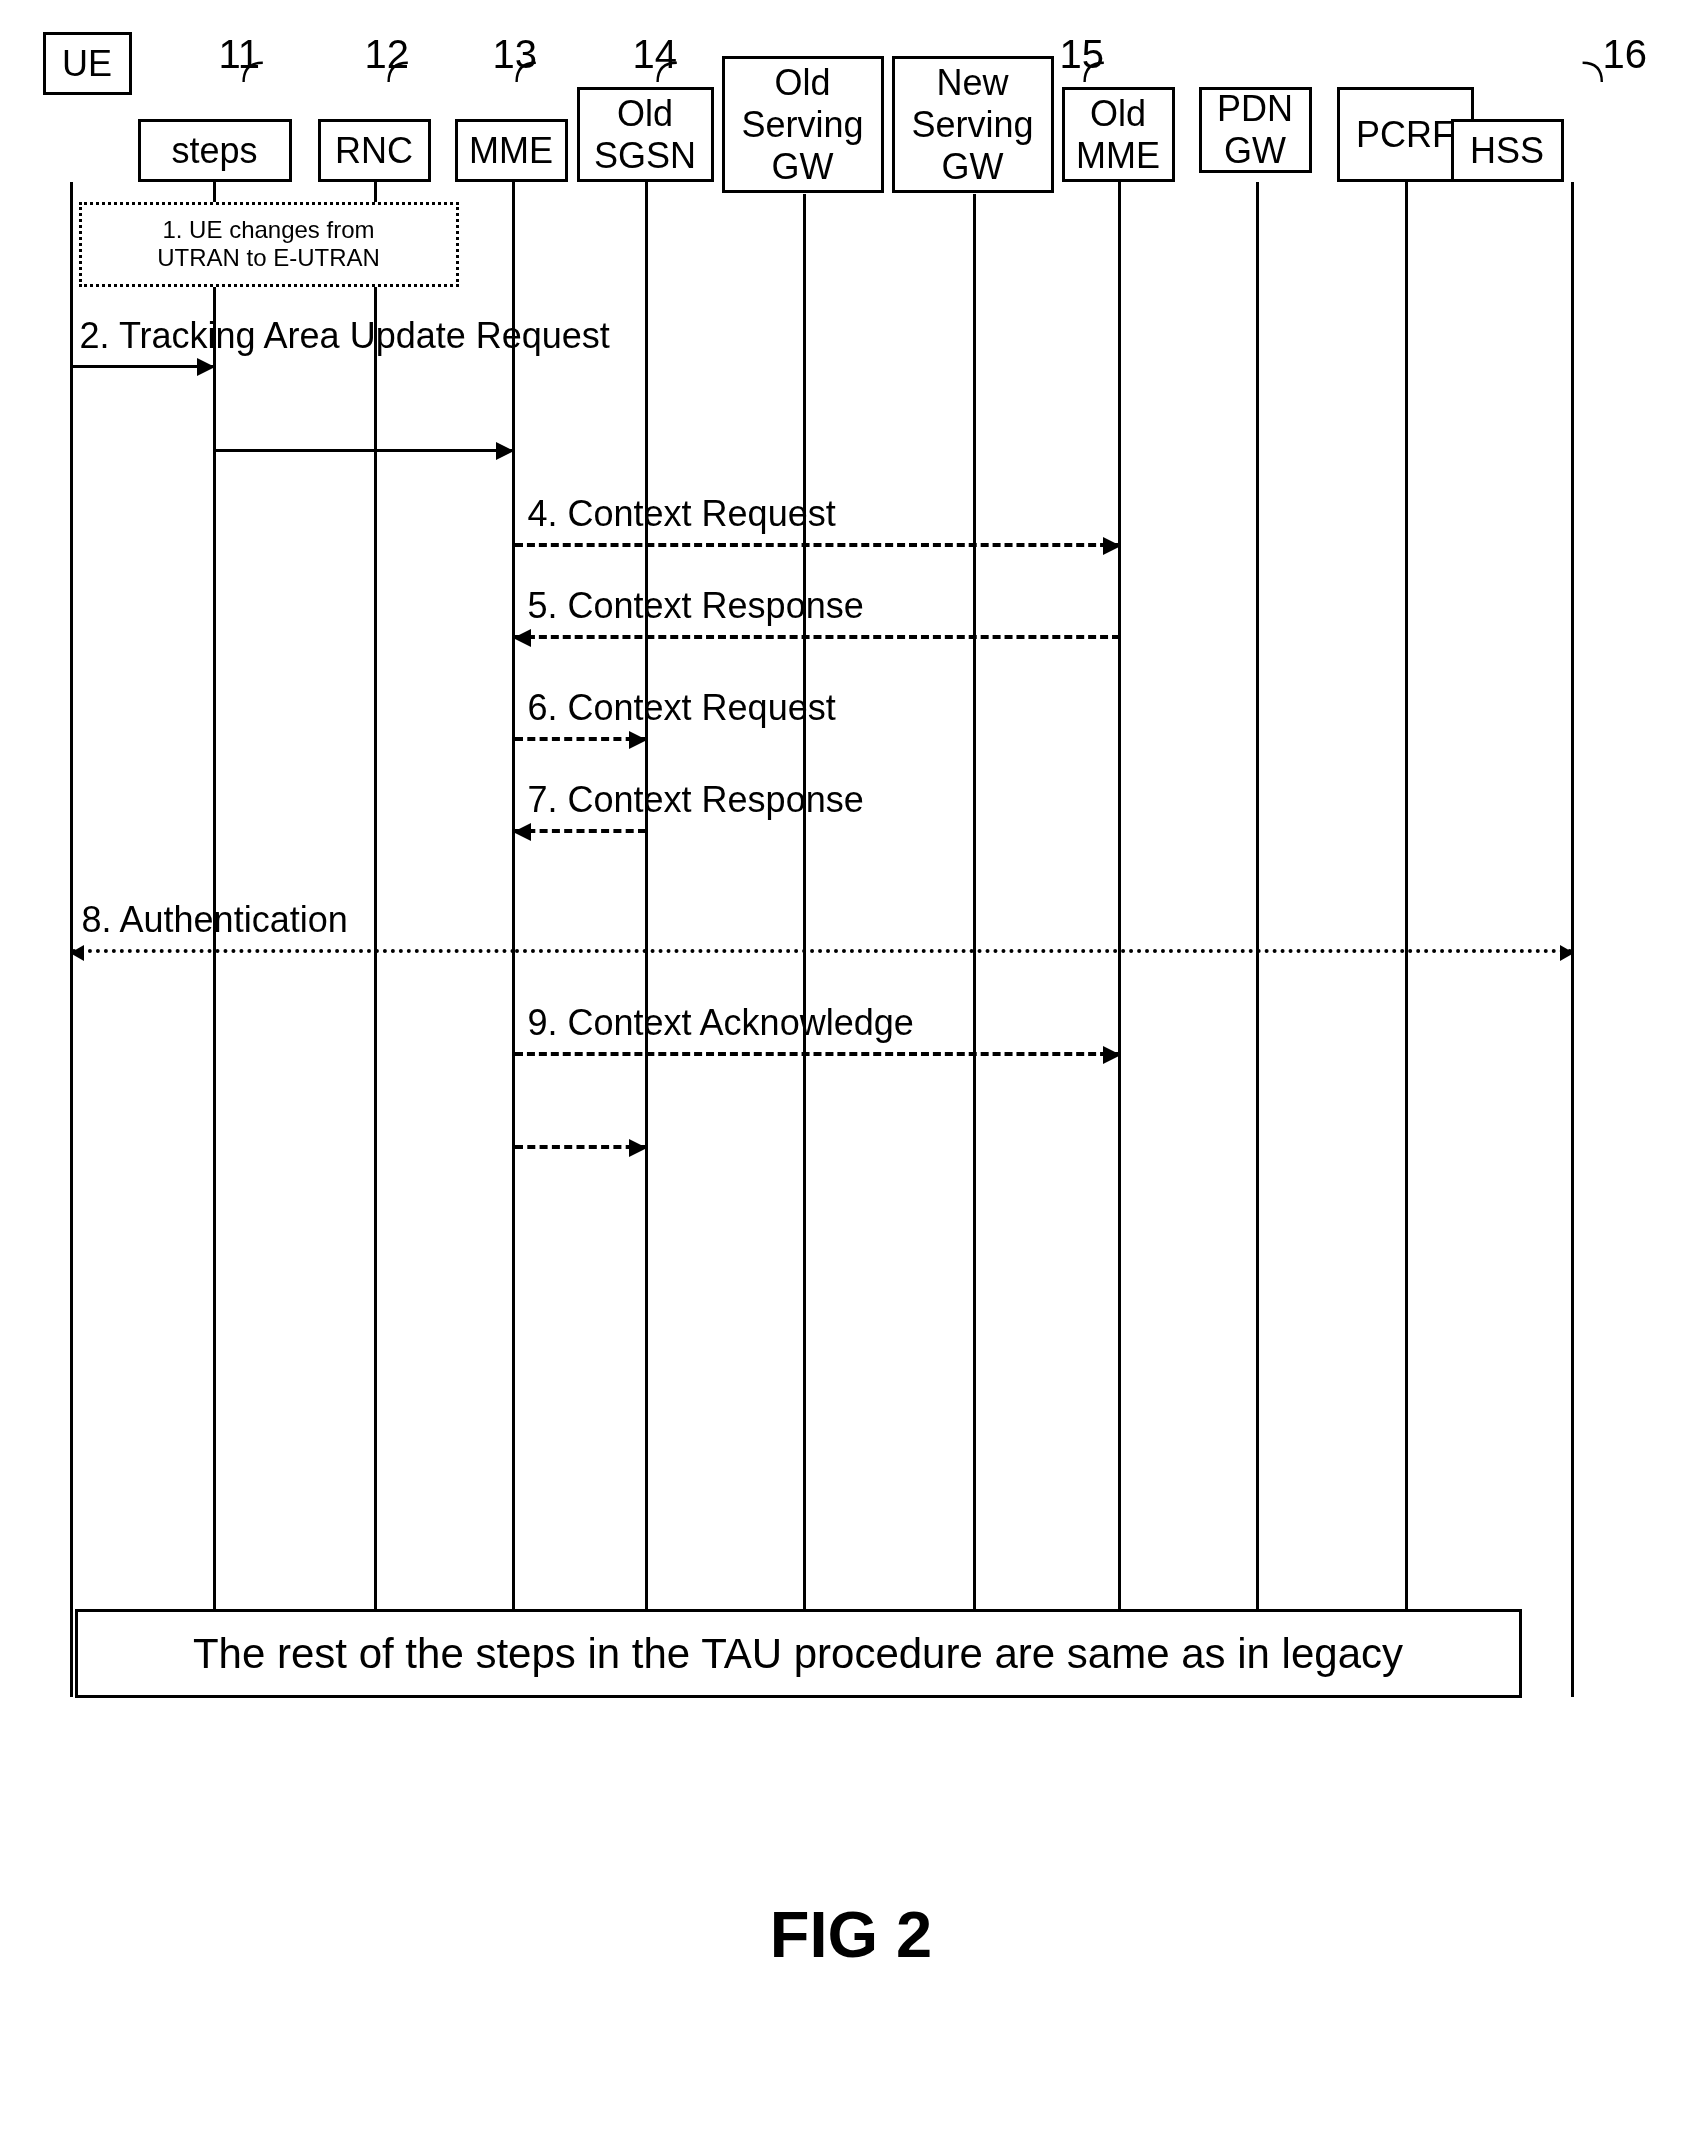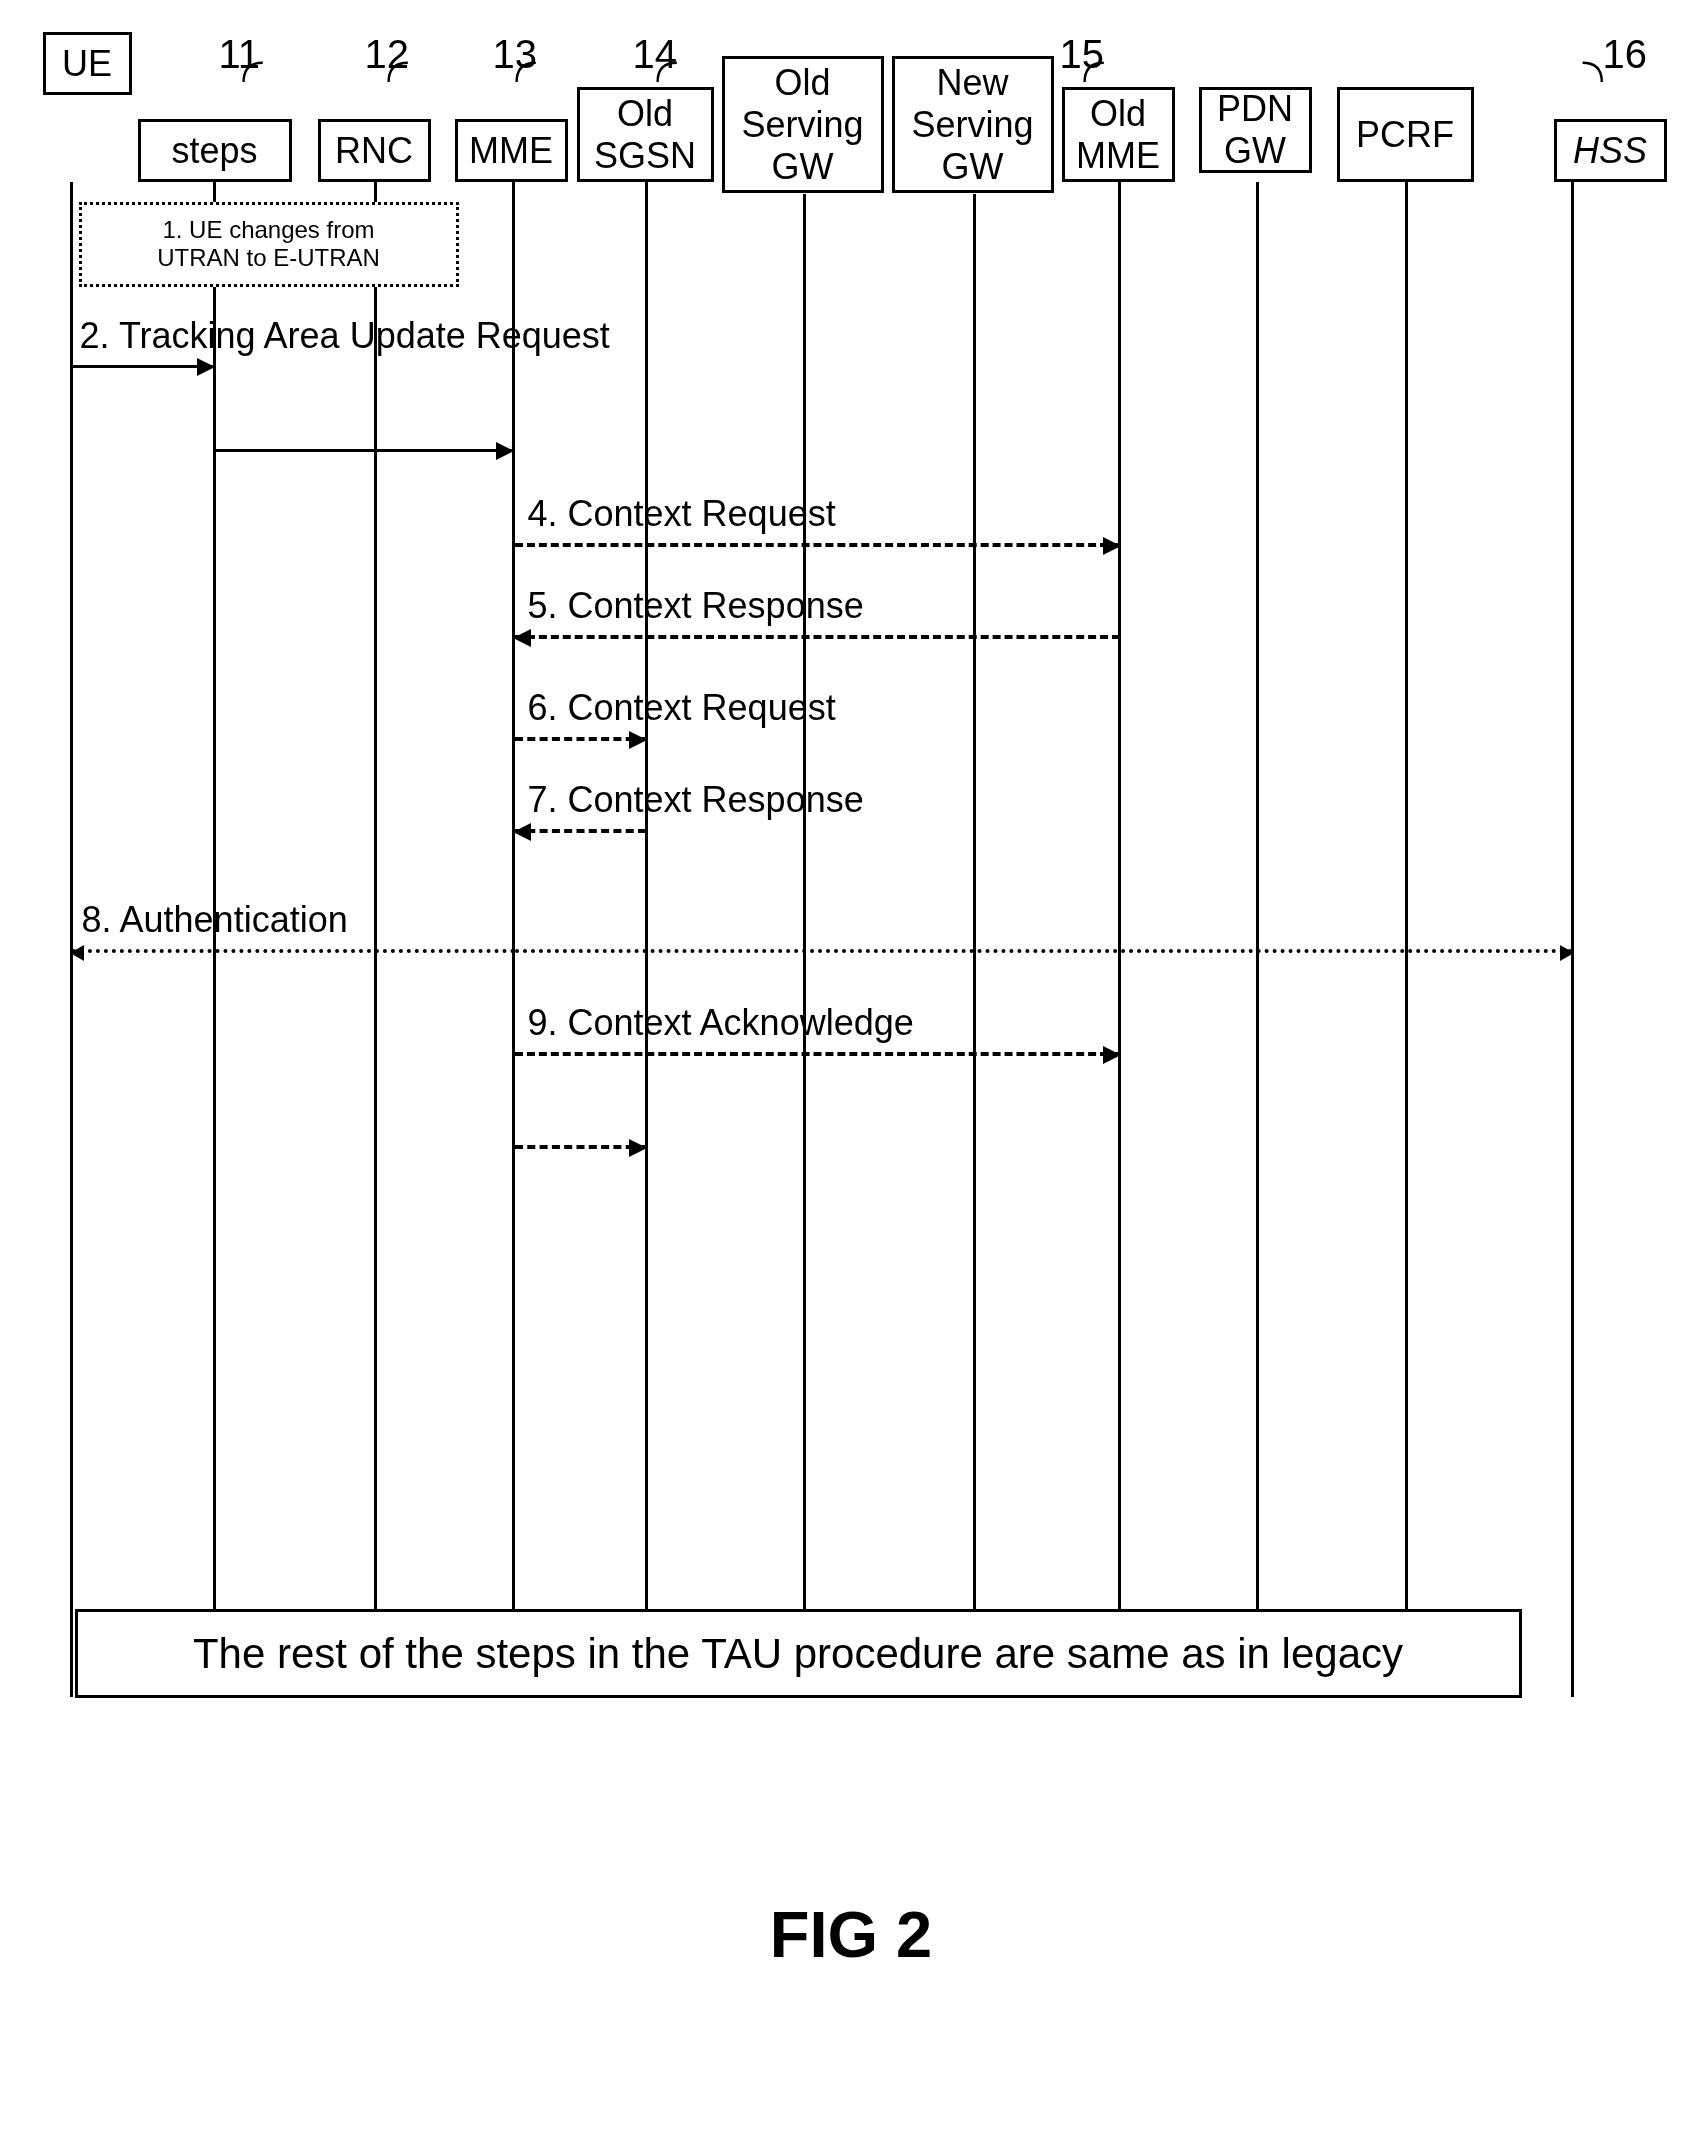--- a/index.html
+++ b/index.html
@@ -182,21 +182,21 @@
       <span style="white-space:pre-line">Old
 MME</span>
     </div>
   <div class="node-box" style="left:1156px; top:55px; width:113px; height:86px;">
       <span style="white-space:pre-line">PDN
 GW</span>
     </div>
   <div class="node-box" style="left:1294px; top:55px; width:137px; height:95px;">
       <span>PCRF</span>
     </div>
-  <div class="node-box" style="left:1511px; top:87px; width:113px; height:63px;font-style:italic;">
+  <div class="node-box" style="left:1408px; top:87px; width:113px; height:63px;">
       <span>HSS</span>
     </div>
 
   <div class="lifeline" style="left:27.5px;  top:150px; height:1515px;"></div>
   <div class="lifeline" style="left:170px; top:150px; height:1515px;"></div>
   <div class="lifeline" style="left:331px; top:150px; height:1515px;"></div>
   <div class="lifeline" style="left:469px; top:150px; height:1515px;"></div>
   <div class="lifeline" style="left:602px; top:150px; height:1515px;"></div>
   <div class="lifeline" style="left:760px; top:162px; height:1504px;"></div>
   <div class="lifeline" style="left:930px;top:162px; height:1504px;"></div>

